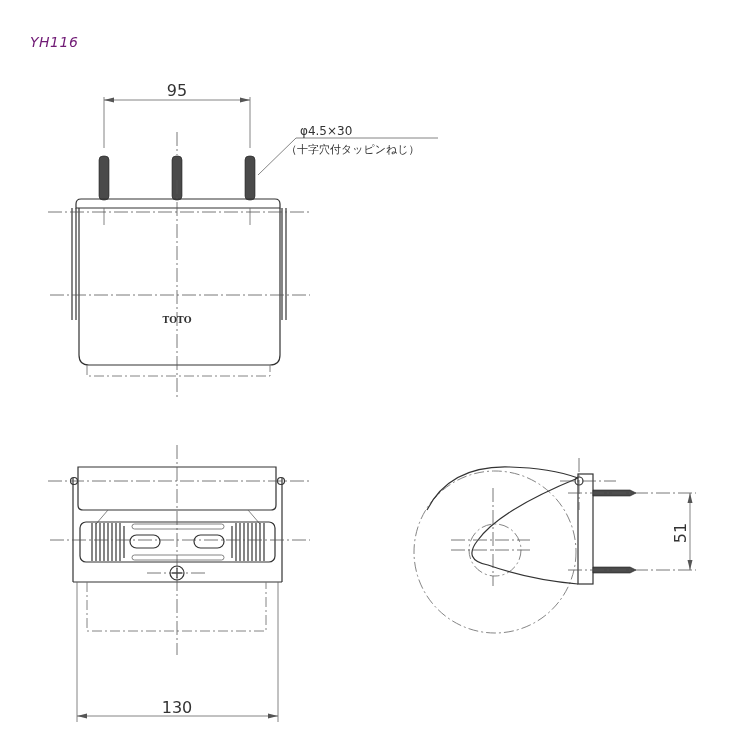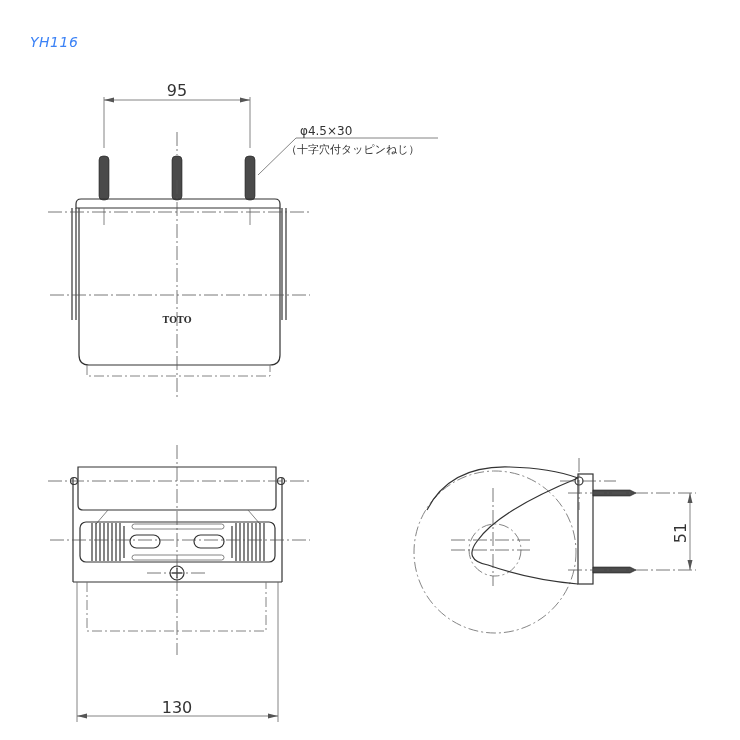--- a/index.html
+++ b/index.html
@@ -1,18 +1,18 @@
 <!DOCTYPE html>
 <html><head>
   <meta charset="utf-8">
   <style>
     html, body { margin: 0; padding: 0; background: #ffffff; }
     body { width: 740px; height: 740px; position: relative; overflow: hidden; font-family: "DejaVu Sans", sans-serif; }
     #drawing { position: absolute; left: 0; top: 0; width: 740px; height: 740px; }
-    .model-label { position: absolute; left: 30px; top: 34px; font-family: "DejaVu Sans", sans-serif; font-style: italic; font-size: 14px; color: #3b82f6; letter-spacing: 0.5px; }
+    .model-label { position: absolute; left: 30px; top: 34px; font-family: "DejaVu Sans", sans-serif; font-style: italic; font-size: 14px; color: #701a75; letter-spacing: 0.5px; }
     .dim-text { font-family: "DejaVu Sans", sans-serif; fill: #333; }
     .line { stroke: #333; fill: none; stroke-width: 1.2; }
     .thin { stroke: #666; fill: none; stroke-width: 0.8; }
     .center { stroke: #555; fill: none; stroke-width: 0.8; stroke-dasharray: 14 3 2 3; }
     .hidden { stroke: #777; fill: none; stroke-width: 0.9; stroke-dasharray: 10 3 2 3; }
     .screw { fill: #4a4a4a; stroke: #222; stroke-width: 0.6; }
   </style>
 </head>
 <body>
 

